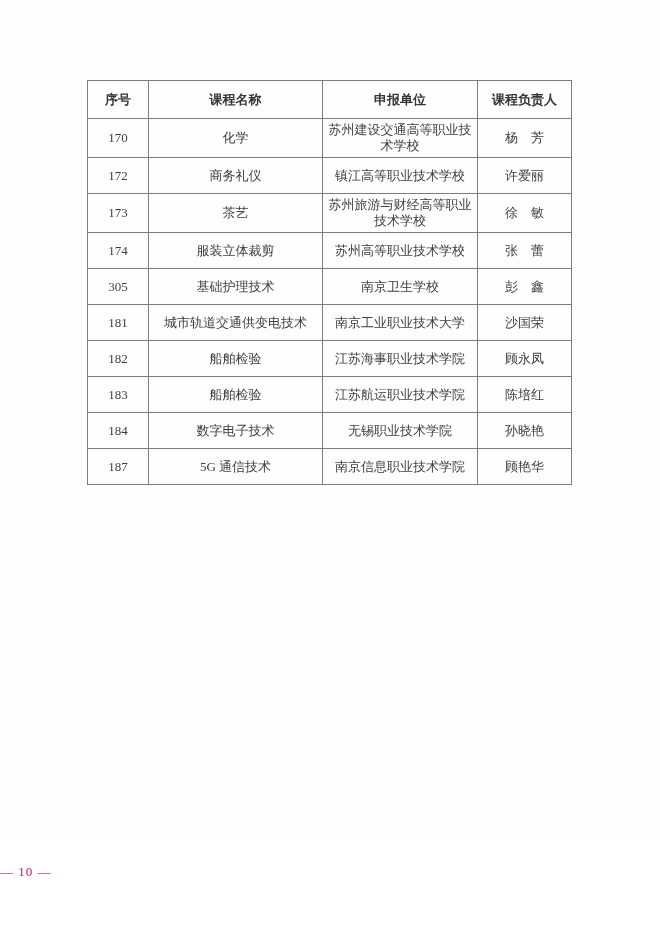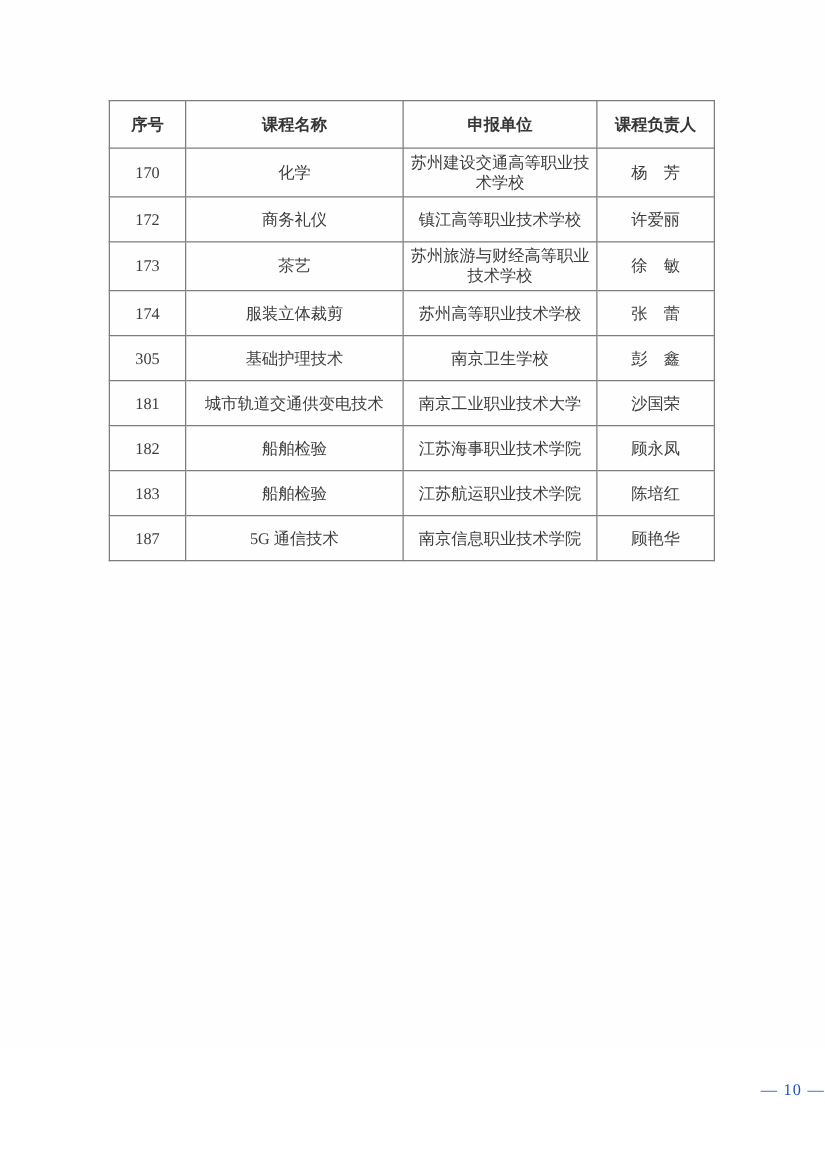--- a/index.html
+++ b/index.html
@@ -43,23 +43,23 @@
   }
   table.course-table td { height: 36px; }
   col.c-no     { width: 61px; }
   col.c-course { width: 174px; }
   col.c-unit   { width: 155px; }
   col.c-leader { width: 94px; }
   .footer-page-number {
     position: absolute;
     left: 0; top: 864px;
     width: 660px;
-    text-align: right;
+    text-align: left;
     font-size: 13px;
-    color: #1d4ed8;
+    color: #be185d;
     letter-spacing: 1px;
   }
 </style>
 </head>
 <body>
 
 <div class="page">
 
   <table class="course-table">
     <colgroup>
@@ -132,20 +132,26 @@
       <td>顾永凤</td>
     </tr>
 
     <tr>
       <td>183</td>
       <td>船舶检验</td>
       <td>江苏航运职业技术学院</td>
       <td>陈培红</td>
     </tr>
 
+    <tr>
+      <td>184</td>
+      <td>数字电子技术</td>
+      <td>无锡职业技术学院</td>
+      <td>孙晓艳</td>
+    </tr>
 
 
 
     <tr>
       <td>187</td>
       <td>5G 通信技术</td>
       <td>南京信息职业技术学院</td>
       <td>顾艳华</td>
     </tr>
 

